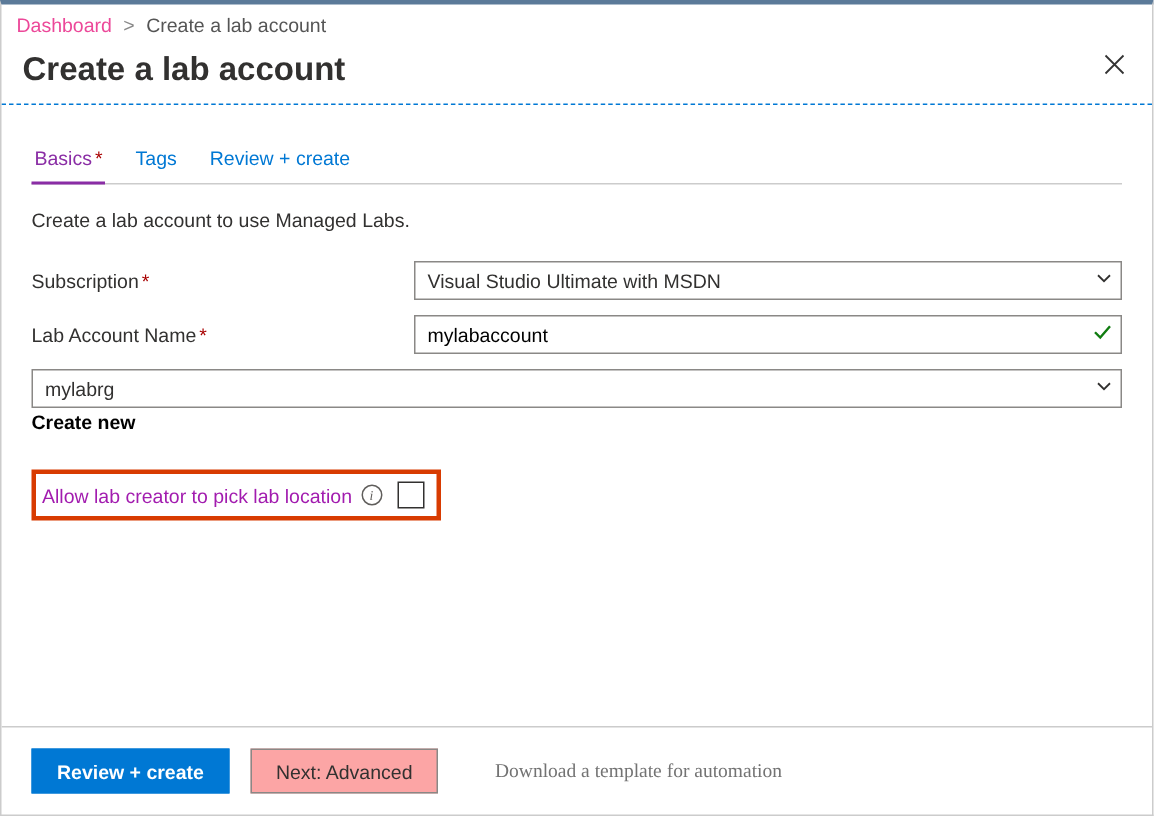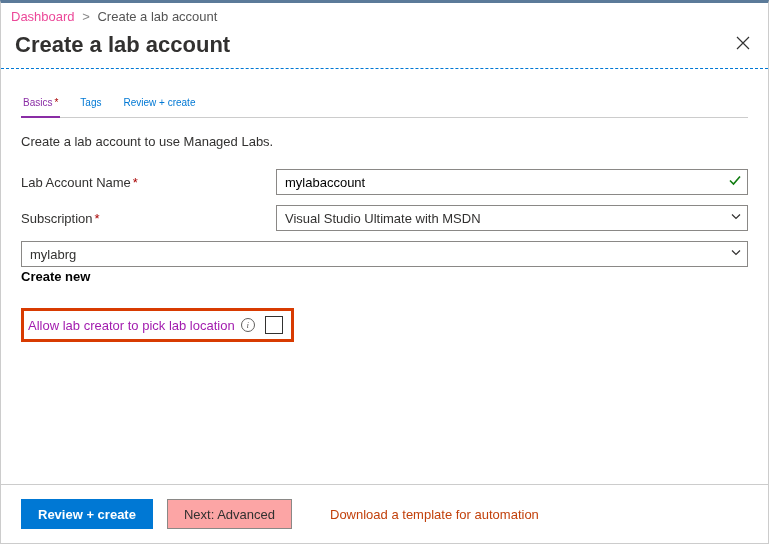--- a/index.html
+++ b/index.html
@@ -40,21 +40,21 @@
   }
   .tabs {
     display: flex;
     gap: 18px;
     border-bottom: 1px solid #ccc;
     margin-bottom: 16px;
     padding-top: 6px;
   }
   .tab {
     padding: 6px 2px 8px 2px;
-    font-size: 10px;
+    font-size: 13px;
     cursor: pointer;
     color: #0078d4;
     border-bottom: 2px solid transparent;
     margin-bottom: -1px;
   }
   .tab.active {
     color: #8a2da5;
     border-bottom: 2px solid #8a2da5;
   }
   .tab.adv { color: #8a2da5; }
@@ -193,24 +193,25 @@
     background: #fca5a5;
     color: #323130;
   }
   .btn.primary {
     background: #0078d4;
     border-color: #0078d4;
     color: #fff;
     font-weight: 600;
   }
   .footer-link {
-    color: #c2410c;
+    color: #737373;
     font-size: 13px;
     cursor: pointer;
     margin-left: 24px;
+    font-family: Liberation Serif, serif;
   }
   .spacer-v { height: 14px; }
 </style>
 </head>
 <body>
 
 <div class="breadcrumb">
   <a>Dashboard</a>
   <span class="sep">&gt;</span>
   <span class="current">Create a lab account</span>
@@ -235,47 +236,47 @@
     </div>
     <div class="tab">Tags</div>
     <div class="tab">Review + create</div>
   </div>
 
   <p class="description">Create a lab account to use Managed Labs.</p>
 
   
   <div class="form-row">
     <div class="form-label-col">
-      <span>Lab Account Name</span><span class="req">*</span>
-    </div>
-    <div class="form-field-col">
-      <div class="input-wrap">
-        <input type="text" class="input-text" value="mylabaccount" style="">
-        <span class="check-icon">
-          <svg width="14" height="14" viewBox="0 0 14 14">
-              <path d="M2 7 L5.5 10.5 L12 3" stroke="#107c10" stroke-width="1.6" fill="none"></path>
-            </svg>
-        </span>
-      </div>
-    </div>
-  </div>
-
-  
-  <div class="form-row">
-    <div class="form-label-col">
       <span>Subscription</span><span class="req">*</span>
     </div>
     <div class="form-field-col">
       <div class="select-wrap">
         <div class="select-box">
           <span>Visual Studio Ultimate with MSDN</span>
         </div>
         <span class="chevron-down">
           <svg width="12" height="12" viewBox="0 0 12 12">
               <path d="M2 4 L6 8 L10 4" stroke="#323130" stroke-width="1.2" fill="none"></path>
+            </svg>
+        </span>
+      </div>
+    </div>
+  </div>
+
+  
+  <div class="form-row">
+    <div class="form-label-col">
+      <span>Lab Account Name</span><span class="req">*</span>
+    </div>
+    <div class="form-field-col">
+      <div class="input-wrap">
+        <input type="text" class="input-text" value="mylabaccount" style="">
+        <span class="check-icon">
+          <svg width="14" height="14" viewBox="0 0 14 14">
+              <path d="M2 7 L5.5 10.5 L12 3" stroke="#107c10" stroke-width="1.6" fill="none"></path>
             </svg>
         </span>
       </div>
     </div>
   </div>
 
   
   <div class="rg-row">
     <div class="form-field-col">
       <div class="select-wrap">

